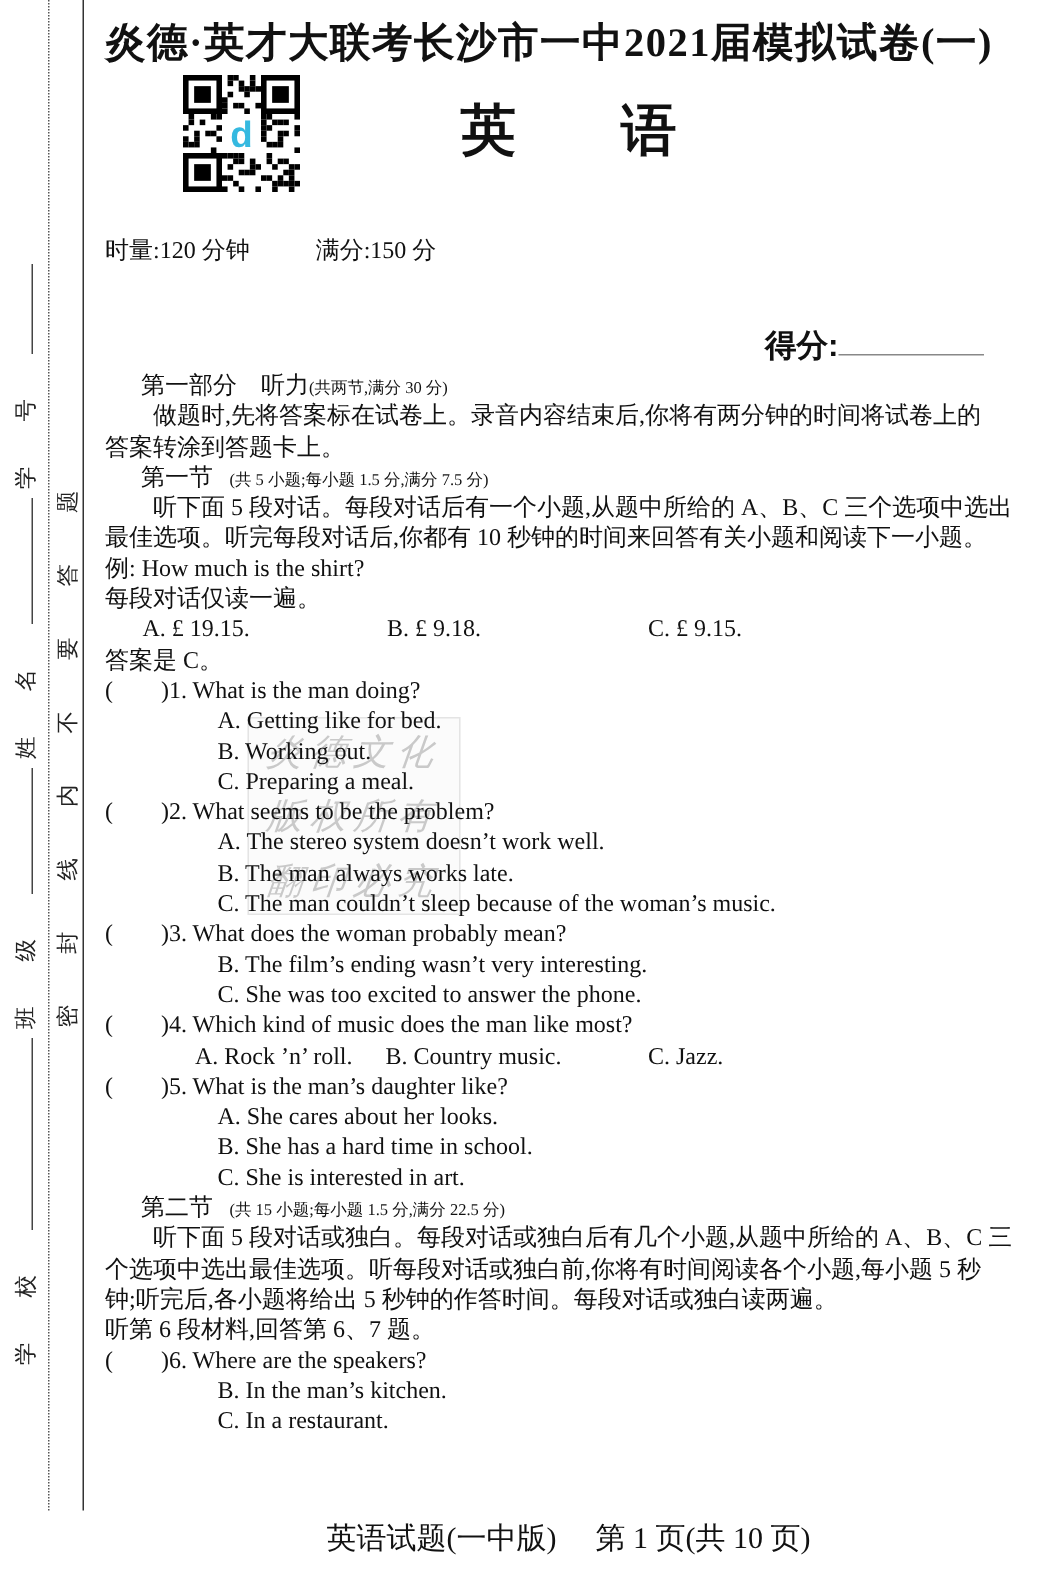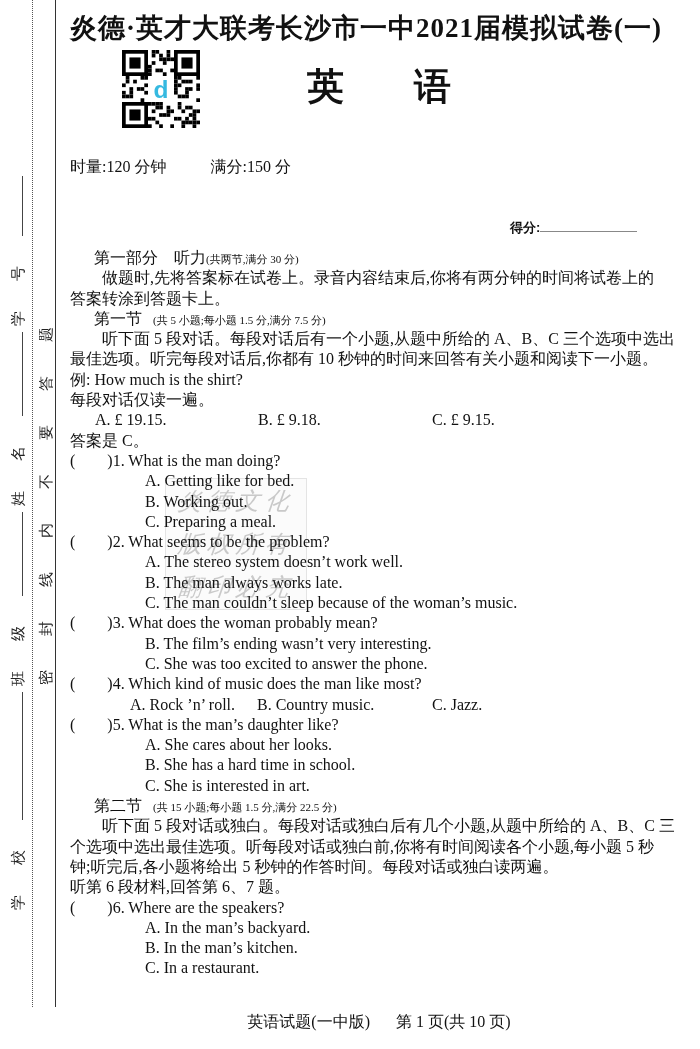--- a/index.html
+++ b/index.html
@@ -17,42 +17,42 @@
   .sblank{display:inline-block;height:13px;border-bottom:1px solid #444;margin-right:6px;}
   
   .exam-title{position:absolute;left:70px;top:10px;width:618px;text-align:left;
               font-size:27px;font-weight:bold;letter-spacing:1px;white-space:nowrap;}
   .qr{position:absolute;left:122px;top:50px;width:78px;height:78px;}
   .subject{position:absolute;left:70px;top:62px;width:618px;display:flex;
            justify-content:center;gap:70px;font-size:37px;font-weight:bold;
            font-family:"Liberation Sans","DejaVu Sans",sans-serif;}
   .meta{position:absolute;left:70px;top:157px;width:618px;display:flex;
         gap:44px;font-size:16px;}
-  .score{position:absolute;left:510px;top:216px;font-size:13px;font-weight:bold;
+  .score{position:absolute;left:510px;top:216px;font-size:21px;font-weight:bold;
          font-family:"Liberation Sans","DejaVu Sans",sans-serif;}
   .score .blank{display:inline-block;width:97px;border-bottom:1px solid #888;height:15px;}
   
   .content{position:absolute;left:70px;top:248px;width:620px;}
   .line{height:20.3px;line-height:20.3px;font-size:16px;white-space:nowrap;overflow:visible;}
   .line.para-indent{text-indent:32px;}
   .line.option{padding-left:75px;}
   .line.optrow{position:relative;}
   .line.optrow .col{position:absolute;top:0;}
   .hei{font-weight:normal;font-family:"Liberation Sans","DejaVu Sans",sans-serif;font-size:16px;margin-left:24px;}
   .kai{font-size:11px;}
   
   .watermark{position:absolute;left:165px;top:478px;width:140px;height:130px;
              border:1px solid #e4e4e4;background:rgba(0,0,0,0.015);
              display:flex;flex-direction:column;justify-content:space-around;align-items:center;
              pointer-events:none;}
   .watermark div{color:#c9c9c9;font-size:24px;font-style:italic;letter-spacing:5px;
                  transform:skewX(-6deg);white-space:nowrap;}
   
   .footer{position:absolute;left:70px;top:1012px;width:618px;display:flex;
-          justify-content:center;gap:26px;font-size:16px;}
+          justify-content:center;gap:26px;font-size:20px;}
 </style>
 </head>
 <body>
 
 <div class="page">
 
   <div class="vline dotted"></div>
   <div class="vline solid"></div>
   <div class="rot rot-labels"><span class="slabel">学校</span><span class="sblank" style="width: 128px;"></span><span class="slabel">班级</span><span class="sblank" style="width: 84px;"></span><span class="slabel">姓名</span><span class="sblank" style="width: 84px;"></span><span class="slabel">学号</span><span class="sblank" style="width: 60px;"></span></div>
   <div class="rot rot-seal">密封线内不要答题</div>
@@ -223,21 +223,20 @@
       <div class="line question">(　　)5. What is the man’s daughter like?</div>
       <div class="line option">A. She cares about her looks.</div>
       <div class="line option">B. She has a hard time in school.</div>
       <div class="line option">C. She is interested in art.</div>
       <div class="line heading"><span class="hei">第二节</span><span class="kai">　(共 15 小题;每小题 1.5 分,满分 22.5 分)</span></div>
       <div class="line para-indent">听下面 5 段对话或独白。每段对话或独白后有几个小题,从题中所给的 A、B、C 三</div>
       <div class="line para">个选项中选出最佳选项。听每段对话或独白前,你将有时间阅读各个小题,每小题 5 秒</div>
       <div class="line para">钟;听完后,各小题将给出 5 秒钟的作答时间。每段对话或独白读两遍。</div>
       <div class="line para">听第 6 段材料,回答第 6、7 题。</div>
       <div class="line question">(　　)6. Where are the speakers?</div>
-      <div class="line option">A. In the man’s backyard.</div>
       <div class="line option">B. In the man’s kitchen.</div>
       <div class="line option">C. In a restaurant.</div>
     </div>
 
   <div class="footer">
     <span>英语试题(一中版)</span>
     <span>第 1 页(共 10 页)</span>
   </div>
 </div>
 

